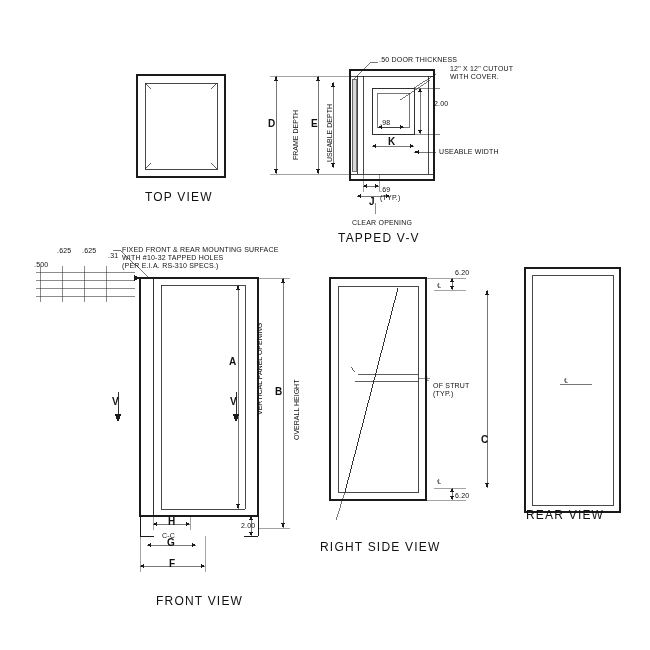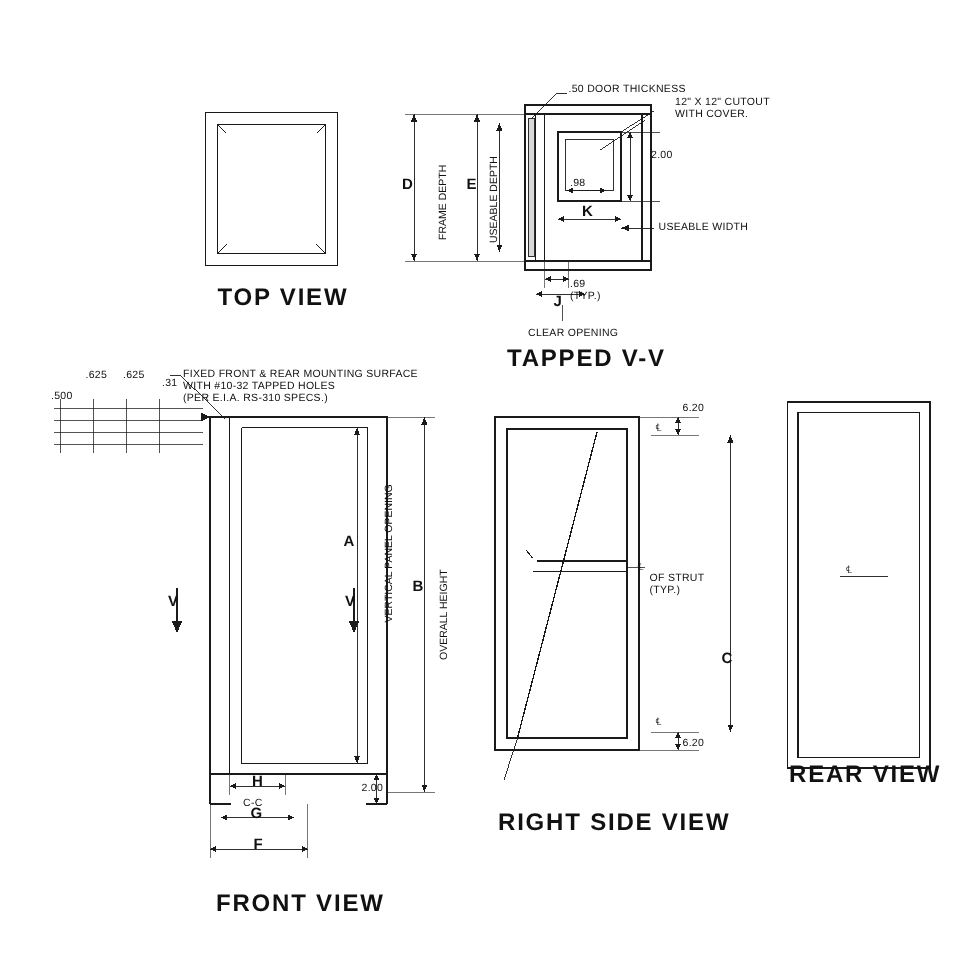--- a/index.html
+++ b/index.html
@@ -1,20 +1,20 @@
 <!DOCTYPE html>
 <html><head>
 <meta charset="utf-8">
 <style>
   html,body{margin:0;padding:0;background:#ffffff;}
   body{width:650px;height:650px;position:relative;font-family:"Liberation Sans",sans-serif;color:#111;overflow:hidden;}
   #sheet{position:absolute;left:0;top:0;width:650px;height:650px;}
   .lbl{position:absolute;font-size:7px;letter-spacing:.2px;color:#111;white-space:pre;line-height:1.15;}
   .vlbl{position:absolute;font-size:7px;color:#111;white-space:pre;transform-origin:0 0;transform:rotate(-90deg);line-height:1.15;}
-  .title{position:absolute;font-size:16px;font-weight:bold;letter-spacing:1.2px;color:#111;white-space:pre;}
+  .title{position:absolute;font-size:12px;font-weight:normal;letter-spacing:1.2px;color:#111;white-space:pre;}
   .big{position:absolute;font-size:10px;font-weight:bold;color:#111;}
   svg{position:absolute;left:0;top:0;}
 </style>
 </head>
 <body>
 
 <div id="sheet">
 
 <svg width="650" height="650">
   <g stroke="#1a1a1a" fill="none" stroke-width="1" shape-rendering="crispEdges">
@@ -193,28 +193,28 @@
 <div class="vlbl" style="left:293px;top:440px;">OVERALL HEIGHT</div>
 <div class="lbl" style="left:241px;top:522px;">2.00</div>
 <div class="big" style="left:112px;top:396px;">V</div>
 <div class="big" style="left:230px;top:396px;">V</div>
 <div class="big" style="left:229px;top:356px;">A</div>
 <div class="big" style="left:275px;top:386px;">B</div>
 <div class="big" style="left:168px;top:516px;">H</div>
 <div class="lbl" style="left:162px;top:532px;">C-C</div>
 <div class="big" style="left:167px;top:537px;">G</div>
 <div class="big" style="left:169px;top:558px;">F</div>
-<div class="title" style="left:144px;top:594px;">FRONT VIEW</div>
+<div class="title" style="left:156px;top:594px;">FRONT VIEW</div>
 
 <div class="lbl" style="left:455px;top:269px;">6.20</div>
 <div class="lbl" style="left:455px;top:492px;">6.20</div>
 <div class="lbl" style="left:433px;top:382px;">OF STRUT
 (TYP.)</div>
 <div class="lbl" style="left:437px;top:282px;">℄</div>
 <div class="lbl" style="left:425px;top:375px;">℄</div>
 <div class="lbl" style="left:437px;top:478px;">℄</div>
 <div class="big" style="left:481px;top:434px;">C</div>
-<div class="title" style="left:332px;top:540px;">RIGHT SIDE VIEW</div>
+<div class="title" style="left:320px;top:540px;">RIGHT SIDE VIEW</div>
 
 <div class="lbl" style="left:564px;top:377px;">℄</div>
 <div class="title" style="left:526px;top:508px;">REAR VIEW</div>
 
 </div>
 
 </body></html>

